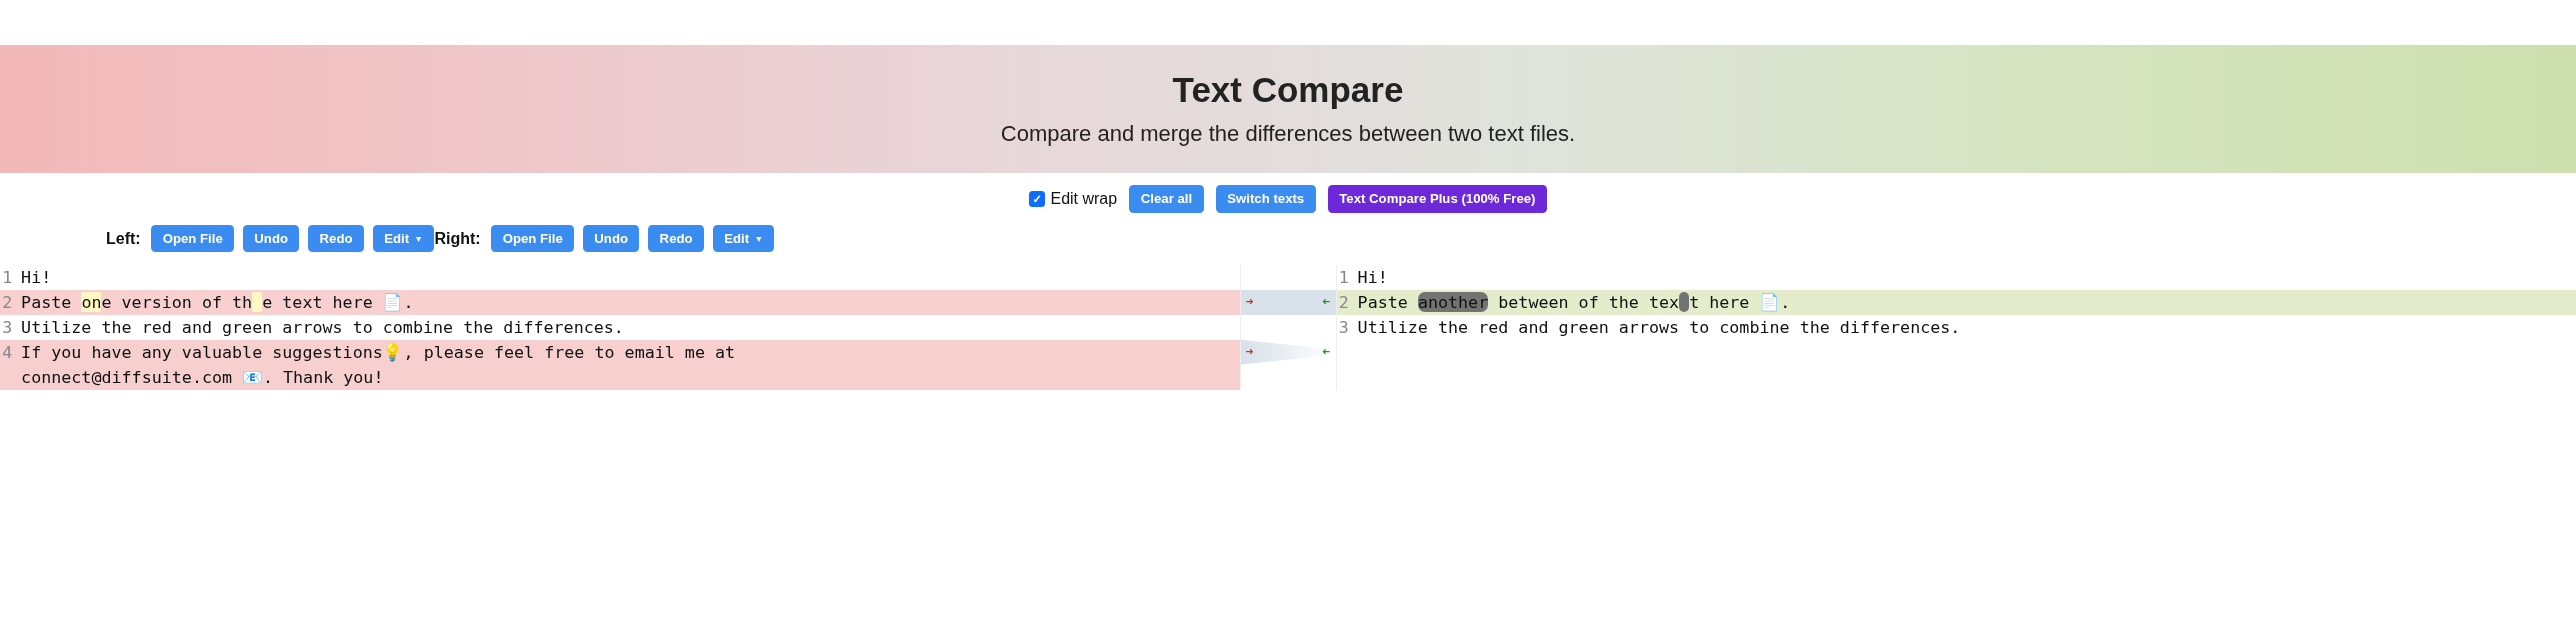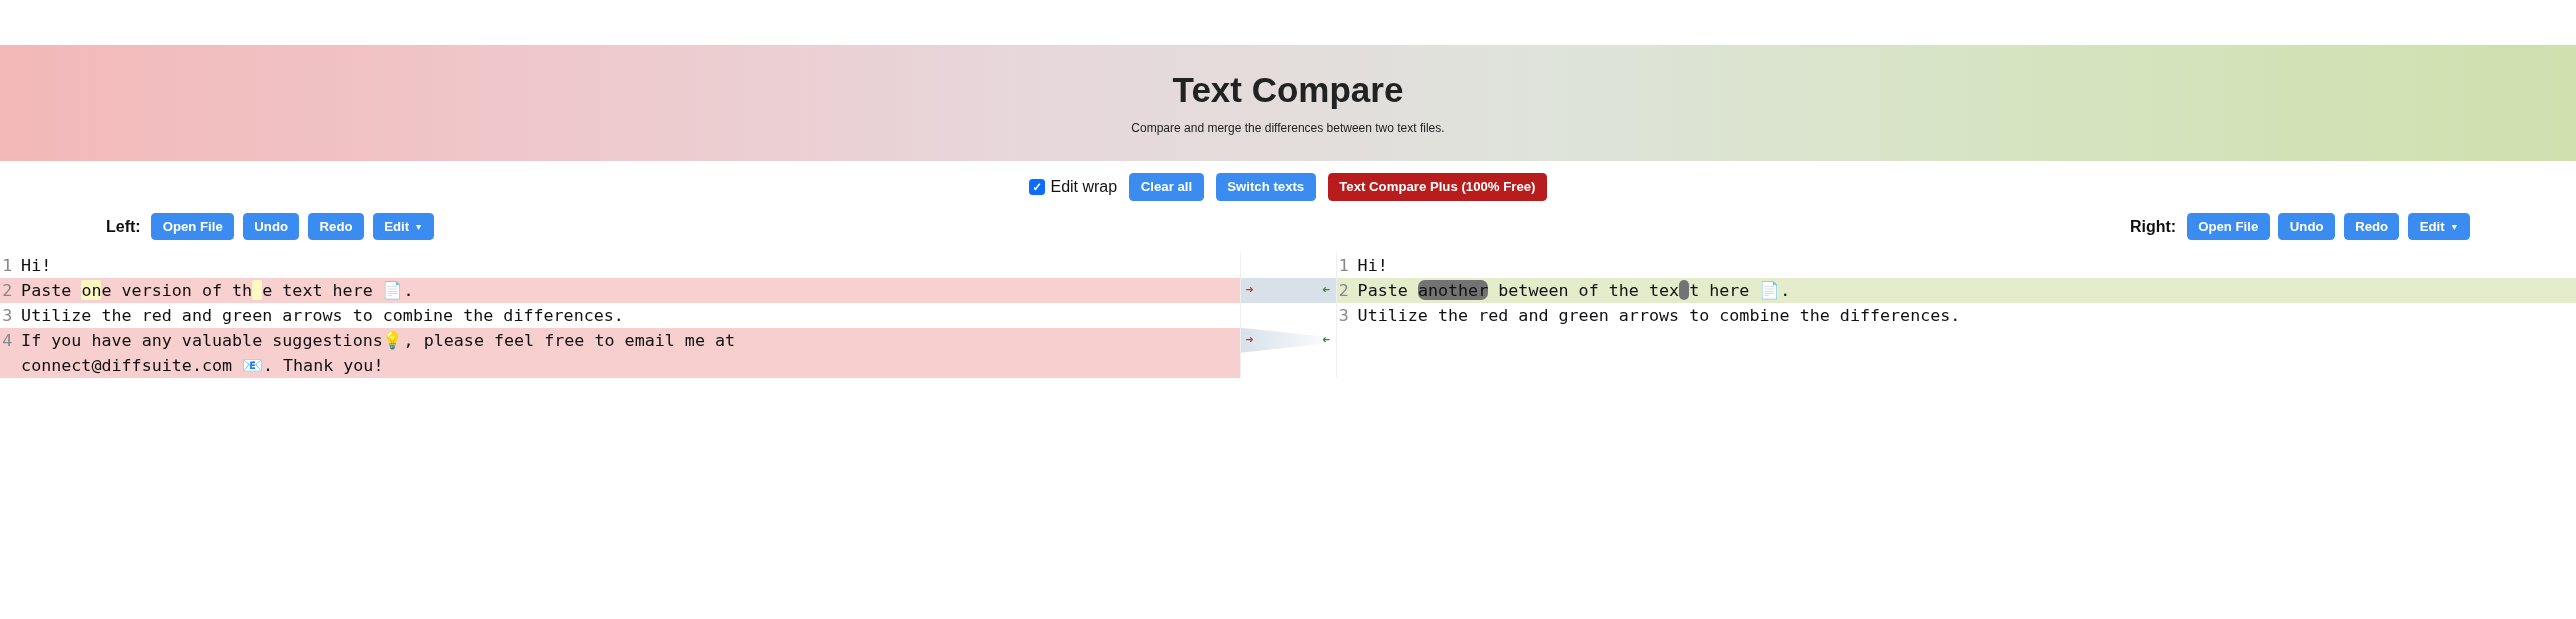--- a/index.html
+++ b/index.html
@@ -7,21 +7,21 @@
   body { background: #fff; }
 
   .hero {
     width: 100%;
     padding: 25px 0 26.4px 0;
     text-align: center;
     background: linear-gradient(90deg, #f3b8b8 0%, #efc7ca 20%, #e7d7db 40%, #dfe3db 60%, #d5e4bf 80%, #cee0ae 100%);
     margin-top: 45px;
   }
   .hero h1 { font-size: 35px; font-weight: 700; color: #222; margin-bottom: 10.6px; }
-  .hero p  { font-size: 12px; color: #222; }
+  .hero p  { font-size: 22px; color: #222; }
 
   .toolbar-global {
     width: 100%;
     display: flex;
     justify-content: center;
     align-items: center;
     gap: 12.3px;
     padding: 12.3px 0 8.8px 0;
   }
   .checkbox-wrap { display: inline-flex; align-items: center; gap: 5.3px; font-size: 16px; color: #111; }
@@ -31,27 +31,26 @@
     color: #fff; font-size: 11.4px; font-weight: bold; cursor: pointer;
   }
   .btn {
     display: inline-flex; align-items: center;
     padding: 6.2px 11.4px;
     font-size: 13.2px; font-weight: 600;
     color: #fff; background: #3a8cf0;
     border: none; border-radius: 4.4px;
     cursor: pointer;
   }
-  .btn-warning { background: #b91c1c; }
+  .btn-warning { background: #6d28d9; }
   .btn .caret { margin-left: 5.3px; font-size: 8.8px; }
 
   .side-toolbars {
     width: 100%;
     display: flex;
-    justify-content: space-between;
     padding: 3.5px 106px 12.3px 106px;
   }
   .side-toolbar { display: flex; align-items: center; gap: 8.8px; }
   .side-label { font-size: 16px; font-weight: 700; color: #111; margin-right: 1.8px; }
 
   .diff-area {
     width: 100%;
     display: flex;
     font-family: ui-monospace, Menlo, Consolas, monospace;
     font-size: 16.7px;

